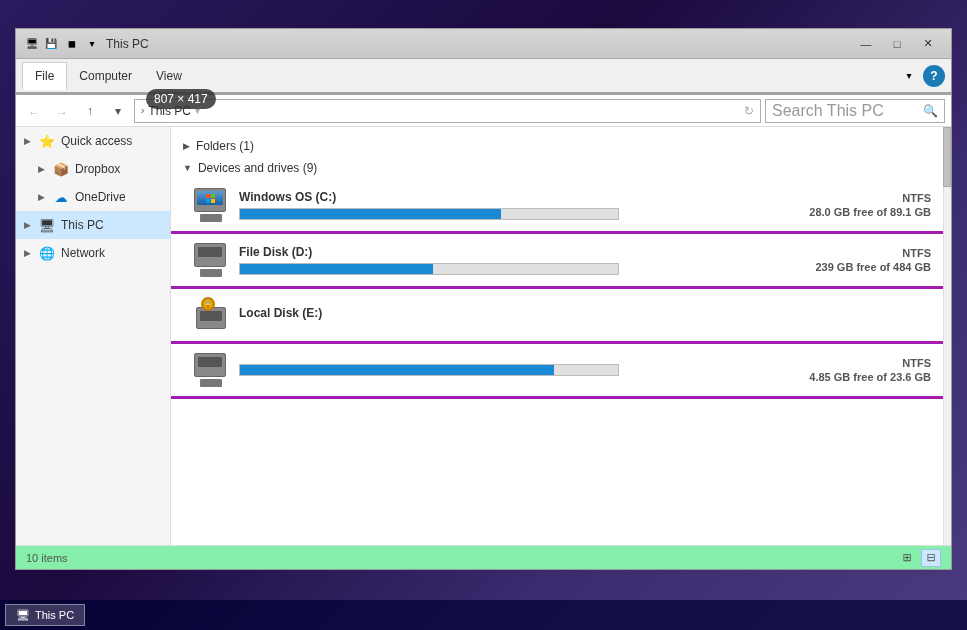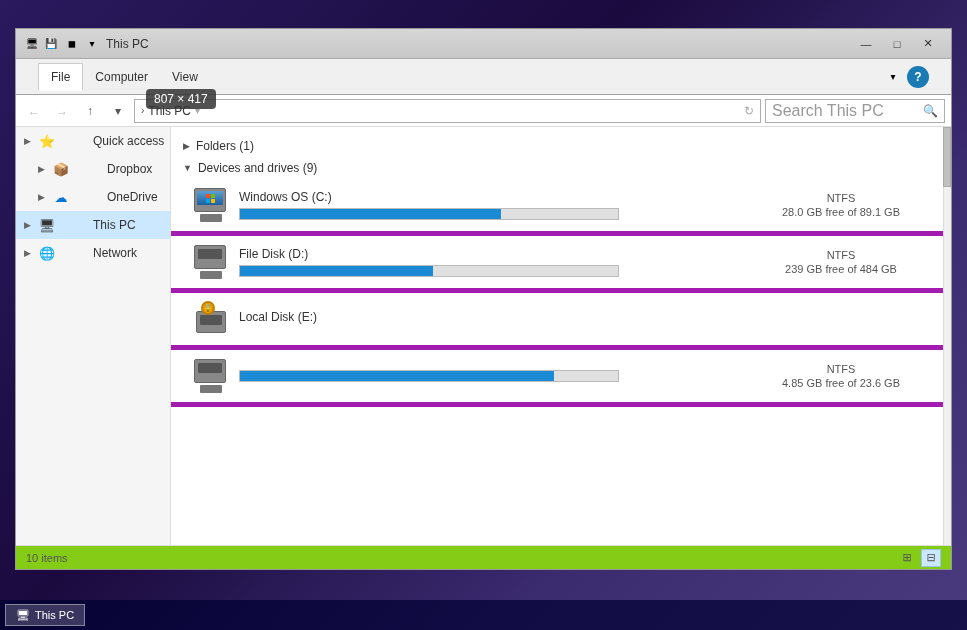--- a/index.html
+++ b/index.html
@@ -67,25 +67,25 @@
       font-size: 11px;
       cursor: pointer;
       color: #333;
       background: transparent;
       border: none;
     }
 
     
     .ribbon {
       background: #f0f0f0;
-      border-bottom: 1px solid #a3a3a3;
+      border-bottom: 3px solid #a3a3a3;
       height: 36px;
       display: flex;
       align-items: center;
-      padding: 0 22px;
+      padding: 0 6px;
     }
     .ribbon-tab {
       padding: 6px 12px;
       font-size: 12px;
       cursor: pointer;
       color: #333;
     }
     .ribbon-tab.active {
       background: white;
       border: 1px solid #ccc;
@@ -216,21 +216,20 @@
       display: flex;
       align-items: center;
       justify-content: center;
       font-size: 13px;
     }
     .sidebar-label {
       font-size: 12px;
       color: #333;
       white-space: nowrap;
       overflow: hidden;
-      margin-left: 32px;
     }
     .sidebar-highlight {
       background: #cce8ff;
     }
 
     
     .content {
       flex: 1;
       background: white;
       overflow-y: auto;
@@ -240,21 +239,21 @@
 
     
     .tooltip-overlay {
       position: absolute;
       top: 60px;
       left: 130px;
       background: rgba(50,50,50,0.85);
       color: white;
       font-size: 12px;
       padding: 3px 8px;
-      border-radius: 4px;
+      border-radius: 10px;
       z-index: 100;
       pointer-events: none;
     }
 
     
     .section-header {
       display: flex;
       align-items: center;
       padding: 4px 12px;
       font-size: 12px;
@@ -270,21 +269,22 @@
       font-weight: normal;
       color: #333;
     }
 
     
     .drive-item {
       display: flex;
       align-items: center;
       padding: 8px 20px;
       cursor: pointer;
-      border-bottom: 5px solid #a21caf;
+      border-bottom: 3px solid #a21caf;
+      font-weight: bold;
     }
     .drive-icon-wrapper {
       width: 40px;
       height: 36px;
       display: flex;
       align-items: center;
       justify-content: center;
       flex-shrink: 0;
     }
     .drive-info {
@@ -302,36 +302,36 @@
       background: #e0e0e0;
       border: 1px solid #bbb;
     }
     .drive-bar-fill {
       height: 100%;
       background: #1a8ad4;
     }
     .drive-meta {
       width: 200px;
       padding-left: 20px;
-      text-align: center;
+      text-align: right;
       flex-shrink: 0;
     }
     .drive-fs {
       font-size: 11px;
       color: #555;
       margin-bottom: 2px;
     }
     .drive-space {
       font-size: 11px;
       color: #555;
     }
 
     
     .statusbar {
-      background: #84cc16;
+      background: #86efac;
       border-top: 1px solid #ddd;
       height: 24px;
       display: flex;
       align-items: center;
       padding: 0 10px;
       font-size: 11px;
       color: #555;
     }
     .statusbar-right {
       margin-left: auto;

